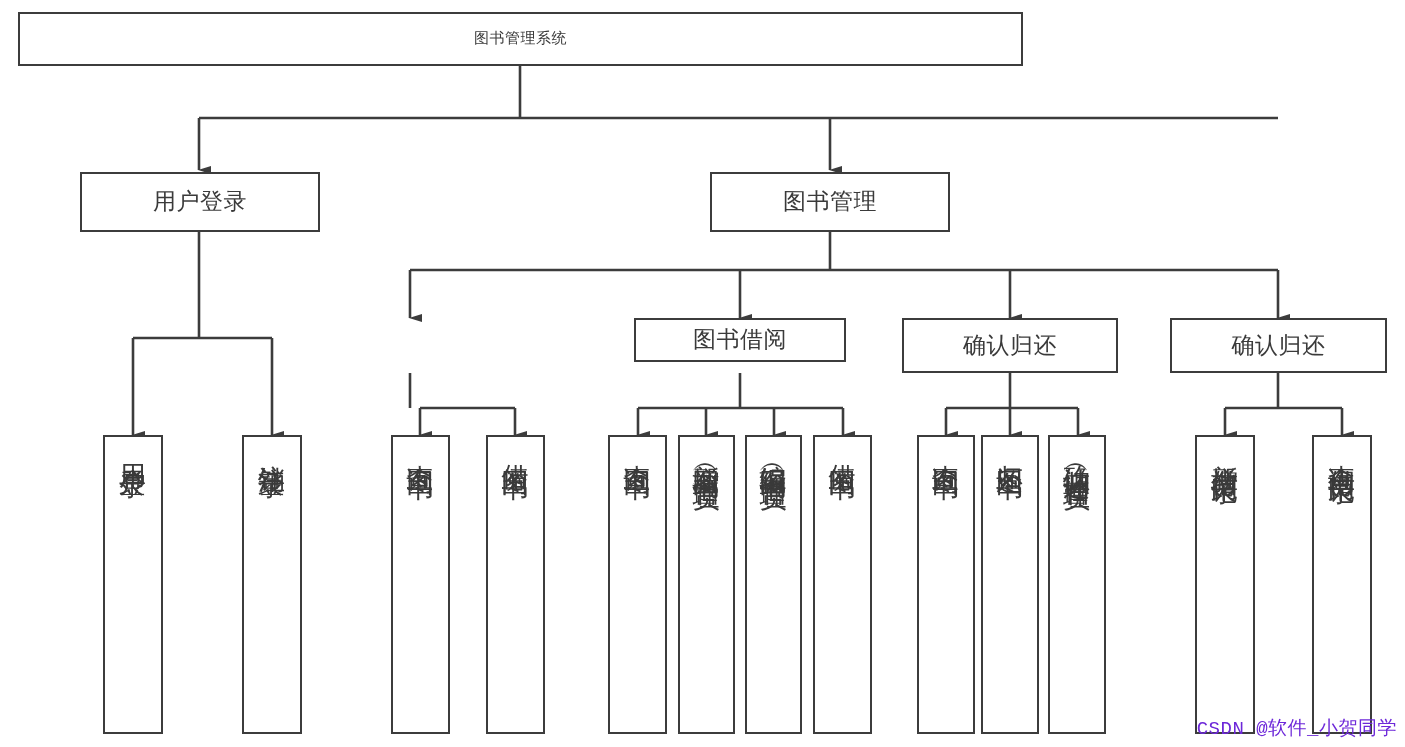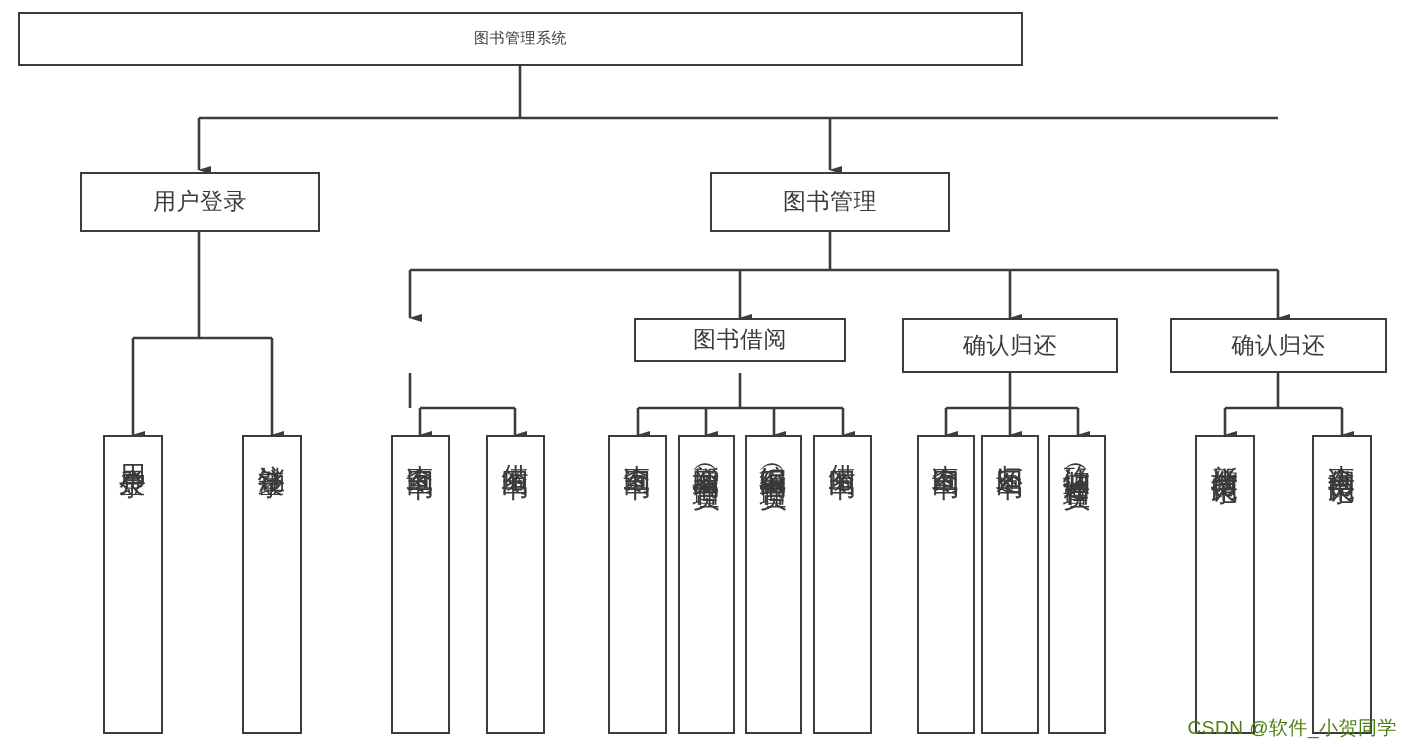--- a/index.html
+++ b/index.html
@@ -58,24 +58,24 @@
     line-height:1.0;
     letter-spacing:3px;
     max-height:286px;
   }
   .node.v.tall .label{ max-height:292px; }
   .watermark{
     position:absolute;
     right:8px;
     bottom:6px;
     font-size:19px;
-    color:#4d7c0f;
+    color:#6d28d9;
     white-space:nowrap;
     letter-spacing:0.5px;
-    font-family:Liberation Sans, sans-serif;
+    font-family:Liberation Mono, monospace;
   }
 </style>
 </head>
 <body>
 
 <div id="canvas">
 
   <svg id="edges" viewBox="0 0 1405 747" width="1405" height="747" xmlns="http://www.w3.org/2000/svg">
     <defs>
       <marker id="arw" markerWidth="10" markerHeight="13" refX="5" refY="12" orient="auto" markerUnits="userSpaceOnUse">

